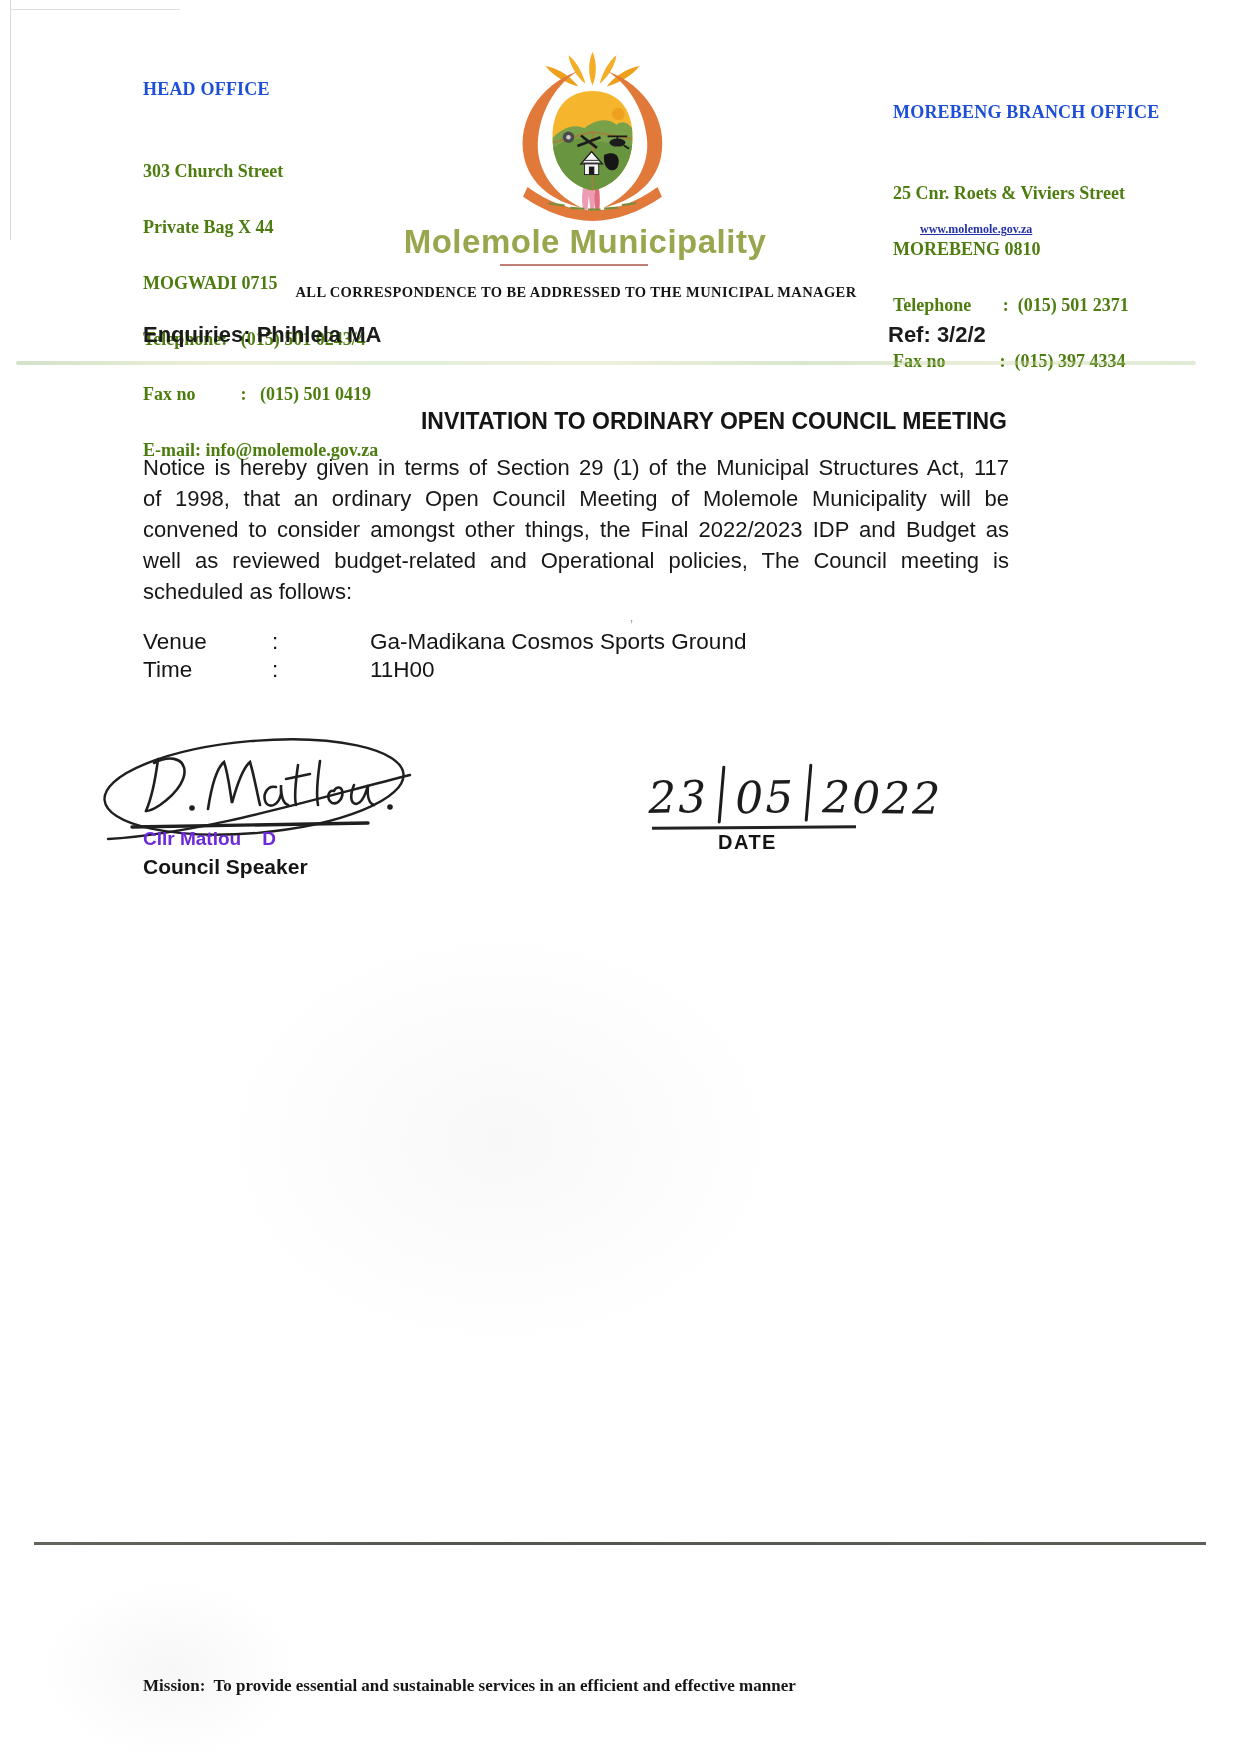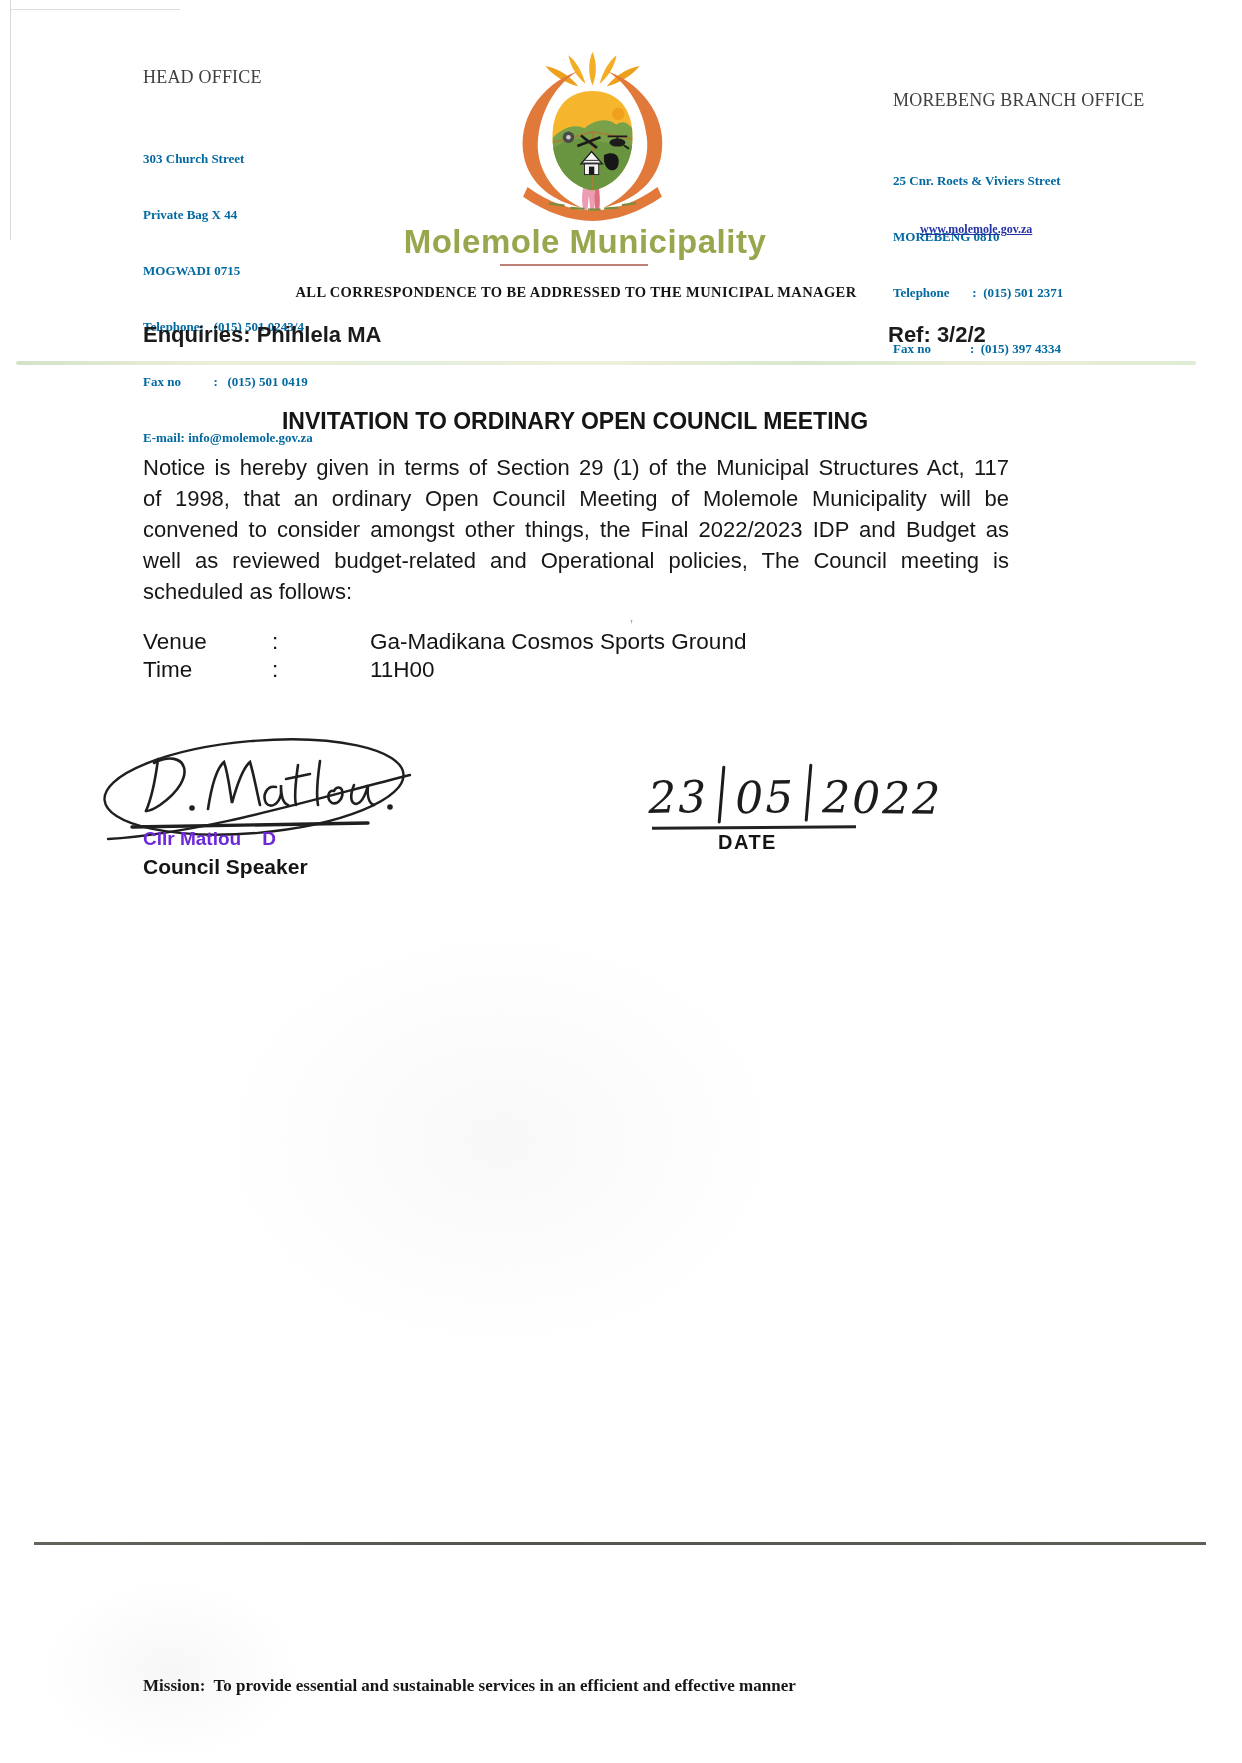--- a/index.html
+++ b/index.html
@@ -9,22 +9,22 @@
   }
   .abs{position:absolute;}
   
   .scan-edge-left{left:10px;top:0;width:1px;height:240px;background:#d9d9d9;}
   .scan-edge-top{left:10px;top:9px;width:170px;height:1px;background:#dedede;}
   .smudge{border-radius:50%;pointer-events:none;}
   .smudge.a{left:220px;top:930px;width:560px;height:420px;background:radial-gradient(closest-side,rgba(120,120,120,.05),rgba(120,120,120,0));}
   .smudge.b{left:40px;top:1580px;width:260px;height:180px;background:radial-gradient(closest-side,rgba(120,120,120,.06),rgba(120,120,120,0));}
 
   
-  .office-title{font-family:"Liberation Serif",serif;font-weight:normal;font-size:18px;letter-spacing:.2px;color:#404040;}
-  .office-lines{font-family:"Liberation Serif",serif;font-weight:bold;font-size:13px;line-height:18.6px;color:#0369a1;white-space:pre;}
+  .office-title{font-family:"Liberation Serif",serif;font-weight:bold;font-size:18px;letter-spacing:.2px;color:#1d4ed8;margin-top:12px;}
+  .office-lines{font-family:"Liberation Serif",serif;font-weight:bold;font-size:18px;line-height:18.6px;color:#4d7c0f;white-space:pre;}
   #head-office{left:143px;top:67px;}
   #head-office .office-lines{margin-top:25px;}
   #branch-office{left:893px;top:90px;}
   #branch-office .office-lines{margin-top:24px;}
   #website{left:920px;top:222px;font-family:"Liberation Serif",serif;font-weight:bold;font-size:12px;
            color:#2430a6;text-decoration:underline;cursor:pointer;}
 
   
   #logo{left:490px;top:50px;width:205px;height:178px;}
   #wordmark{left:380px;top:223px;width:410px;text-align:center;font-size:33px;font-weight:bold;
@@ -34,21 +34,21 @@
   #correspondence{left:56px;top:284px;width:1040px;text-align:center;font-family:"Liberation Serif",serif;
             font-weight:bold;font-size:14.5px;letter-spacing:.4px;color:#151515;}
 
   #enquiries{left:143px;top:322px;font-size:22px;font-weight:bold;}
   #ref{left:888px;top:322px;font-size:22px;font-weight:bold;}
 
   #rule-green{left:16px;top:361px;width:1180px;height:4px;border-radius:2px;opacity:.75;
      background:linear-gradient(90deg,rgba(146,186,122,.55),rgba(205,213,150,.5),rgba(165,200,140,.4),
                 rgba(214,218,168,.55),rgba(150,192,128,.5),rgba(208,214,160,.55),rgba(160,196,132,.45));}
 
-  #title{left:143px;top:408px;width:864px;text-align:center;font-size:23px;font-weight:bold;color:#151515;}
+  #title{left:143px;top:408px;width:864px;text-align:right;font-size:23px;font-weight:bold;color:#151515;}
 
   #body{left:143px;top:452px;width:866px;font-size:22px;line-height:31px;color:#171717;}
   #body .body-line{text-align:justify;text-align-last:justify;}
   #body .body-line.last{text-align-last:left;}
 
   #artifact-tick{left:630px;top:618px;font-size:14px;color:#9a9a9a;}
 
   #details{left:143px;top:629px;font-size:22.5px;color:#141414;}
   .detail-row{height:28px;}
   .detail-label{display:inline-block;width:129px;font-weight:bold;font-weight:normal;}

